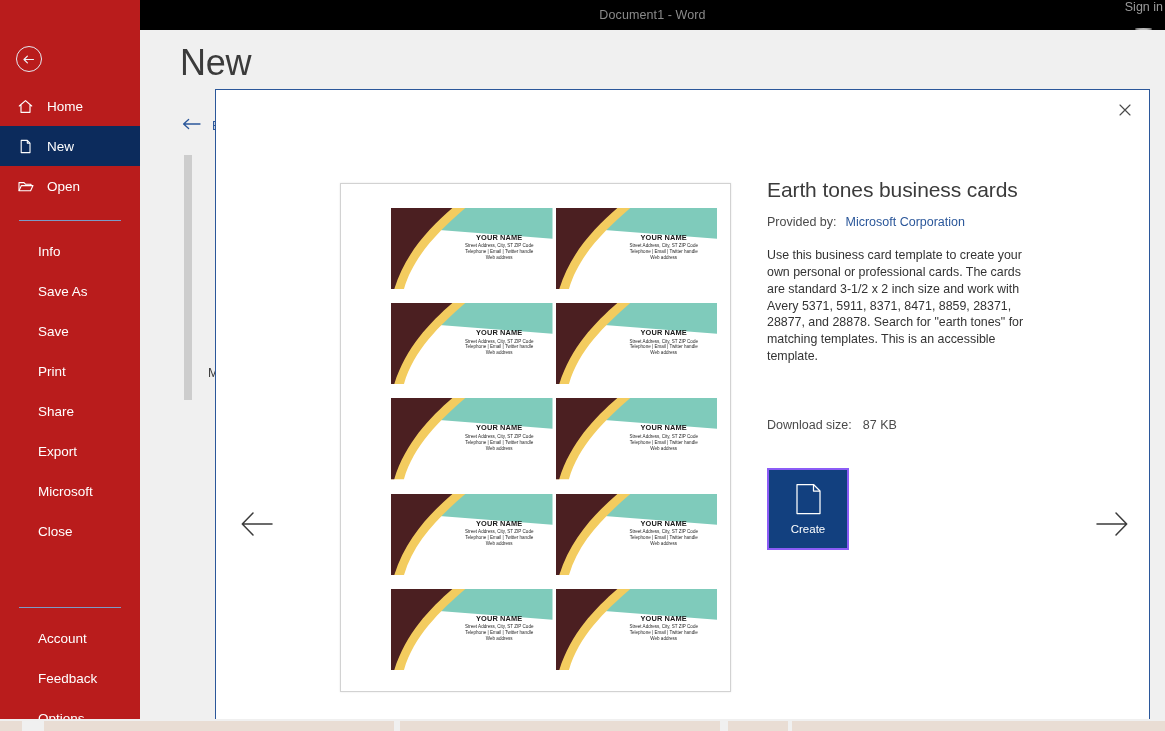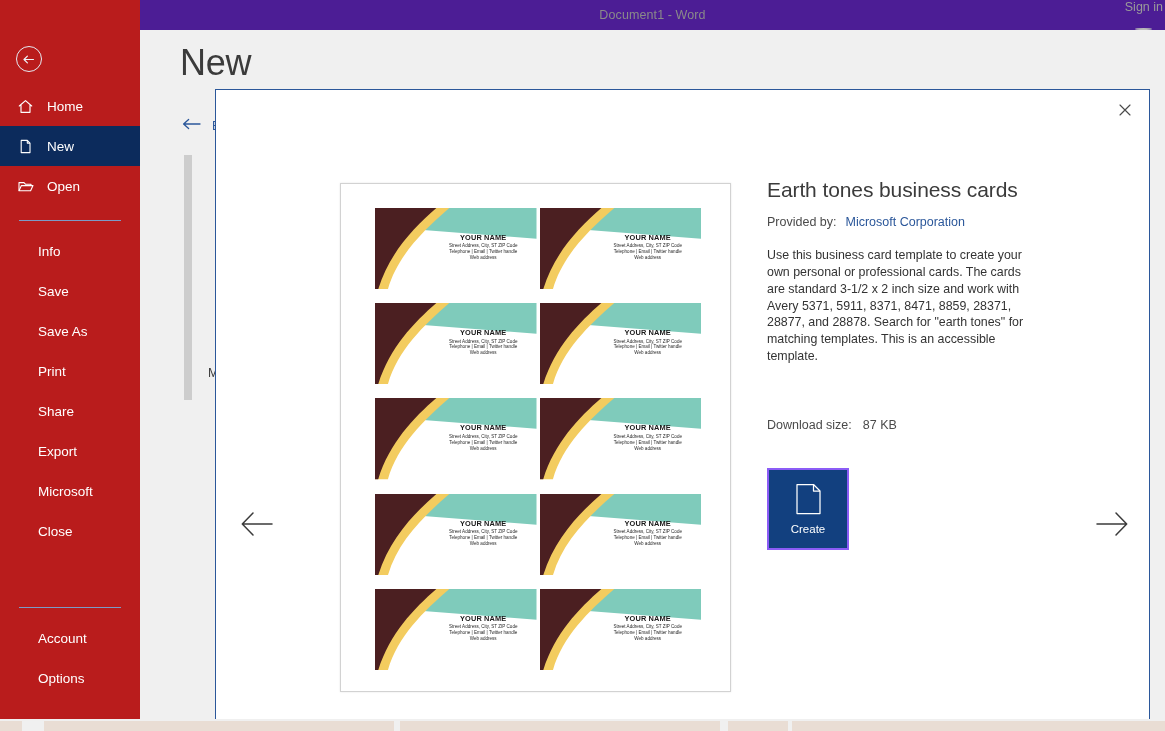--- a/index.html
+++ b/index.html
@@ -9,21 +9,22 @@
     font-family: "Liberation Sans", sans-serif;
     background: #f0f0f0;
   }
 
   #app { position: relative; width: 1165px; height: 731px; background: #f0f0f0; }
 
   
   .titlebar {
     position: absolute; top: 0; left: 140px; right: 0; height: 30px;
     display: flex; align-items: center; justify-content: center;
-    background: #4c1d95;
+    background: #000000;
+    text-decoration: underline;
   }
   .titlebar-text { font-size: 12.5px; color: #8a8a8a; letter-spacing: .1px; }
   .titlebar-right {
     position: absolute; right: 0; top: 0; height: 30px;
     display: flex; align-items: center; gap: 14px; padding-right: 2px; flex-direction: column;
   }
   .signin { font-size: 12.5px; color: #9a9a9a; cursor: pointer; }
   .circ-icon {
     width: 17px; height: 17px; border-radius: 50%;
     border: 1px solid #b9b9b9; position: relative; cursor: pointer;
@@ -105,21 +106,21 @@
   
   .preview-wrap {
     position: absolute; left: 124px; top: 93px;
     width: 391px; height: 509px;
     background: #ffffff; border: 1px solid #d2d2d2;
     box-shadow: 0 0 2px rgba(0,0,0,.10);
     overflow: hidden;
   }
   .sheet { position: absolute; left: 0; top: 0; width: 391px; height: 509px; background:#fff; }
   .cards-grid {
-    position: absolute; left: 34px; top: 24px;
+    position: absolute; left: 50px; top: 24px;
     width: 326px; height: 462px;
     display: grid; grid-template-columns: 1fr 1fr;
     grid-template-rows: repeat(5, 1fr);
     gap: 14px 3px;
   }
   .bcard { position: relative; background: #fff; overflow: hidden; }
   .bcard svg { position: absolute; left: 0; top: 0; width: 100%; height: 100%; }
   .bc-text {
     position: absolute; left: 36%; top: 32%; right: 2%;
     text-align: center; line-height: 1.18;
@@ -232,24 +233,24 @@
         </span>
         <span>Open</span>
       </div>
 
       <div class="nav-sep"></div>
 
       <div class="nav-sub">
         <span>Info</span>
         </div>
       <div class="nav-sub">
+        <span>Save As</span>
+        </div>
+      <div class="nav-sub">
         <span>Save</span>
-        </div>
-      <div class="nav-sub">
-        <span>Save As</span>
         </div>
       <div class="nav-sub">
         <span>Print</span>
         </div>
       <div class="nav-sub">
         <span>Share</span>
         </div>
       <div class="nav-sub">
         <span>Export</span>
         </div>
@@ -258,20 +259,23 @@
         </div>
       <div class="nav-sub">
         <span>Close</span>
         </div>
 
       <div class="nav-gap"></div>
       <div class="nav-sep"></div>
 
       <div class="nav-sub">
         <span>Account</span>
+        </div>
+      <div class="nav-sub">
+        <span>Feedback</span>
         </div>
       <div class="nav-sub">
         <span>Options</span>
         </div>
     </div>
   </div>
 
   <div class="backstage">
     <div class="page-title">New</div>
 

